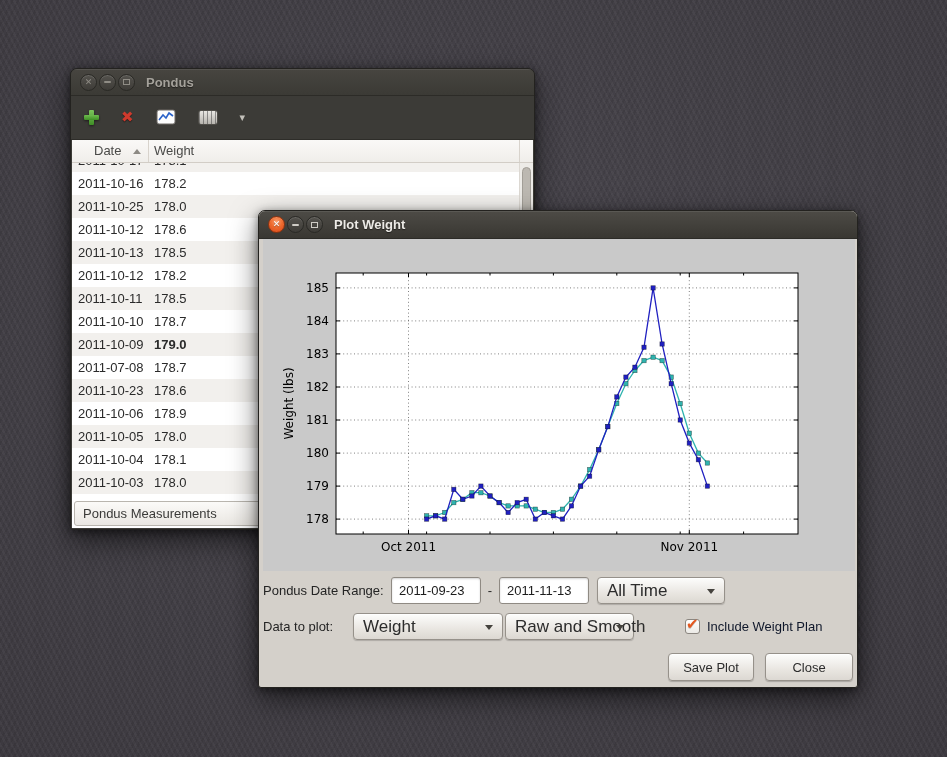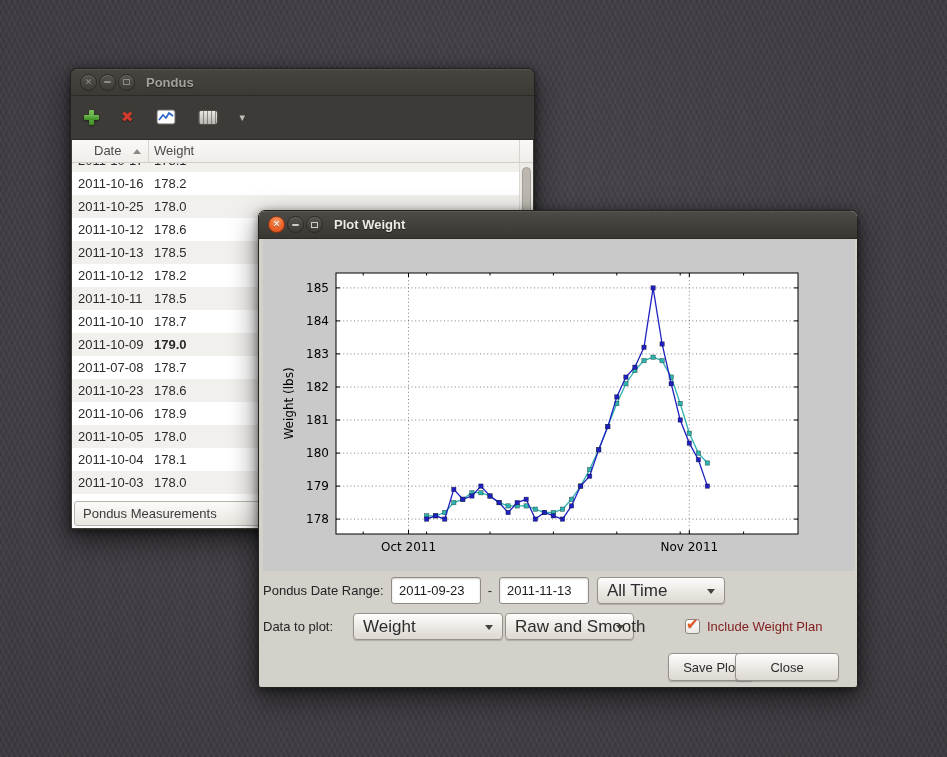--- a/index.html
+++ b/index.html
@@ -96,26 +96,26 @@
   .c1{left:334px;width:128px;}
   .c2{left:90px;width:150px;}
   .c3{left:236px;width:129px;margin-left:6px;}
   .cval{position:absolute;left:9px;top:0;line-height:25px;font-size:17px;color:#2c2c2c;white-space:nowrap;}
   .carr{position:absolute;right:9px;top:11px;width:0;height:0;
     border-left:4px solid transparent;border-right:4px solid transparent;border-top:5px solid #45433e;}
   .checkbox{position:absolute;left:422px;top:6px;width:15px;height:15px;box-sizing:border-box;
     background:linear-gradient(#ffffff,#eceae6);border:1px solid #8b8680;border-radius:3px;}
   .check{position:absolute;left:0px;top:-5px;font-family:"DejaVu Sans",sans-serif;font-size:15px;font-weight:bold;
     color:#e4571e;text-shadow:0 1px 0 rgba(0,0,0,.2);}
-  .cblabel{position:absolute;left:444px;line-height:27px;font-size:13px;color:#7f1d1d;}
+  .cblabel{position:absolute;left:444px;line-height:27px;font-size:13px;color:#0f172a;}
   .btn{position:absolute;height:28px;box-sizing:border-box;border:1px solid #96918a;border-radius:4px;
     background:linear-gradient(#fdfdfc,#e9e6e1 60%,#dcd8d2);box-shadow:inset 0 1px 0 rgba(255,255,255,.65), 0 1px 1px rgba(0,0,0,.2);
     font-family:"Liberation Sans","DejaVu Sans",sans-serif;font-size:13px;color:#2c2c2c;text-align:center;padding:0;}
   .save{right:99px;width:86px;}
-  .closebtn{right:14px;width:104px;}
+  .closebtn{right:0;width:88px;}
 </style>
 </head>
 <body>
 
 <div class="stage">
 
   <section class="window" id="pondus">
     <header class="titlebar">
       <div class="wbtns">
         <span class="wbtn">

